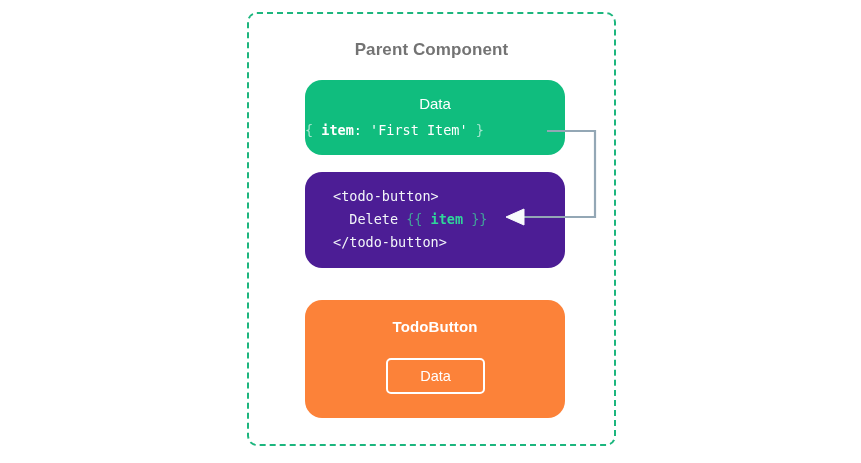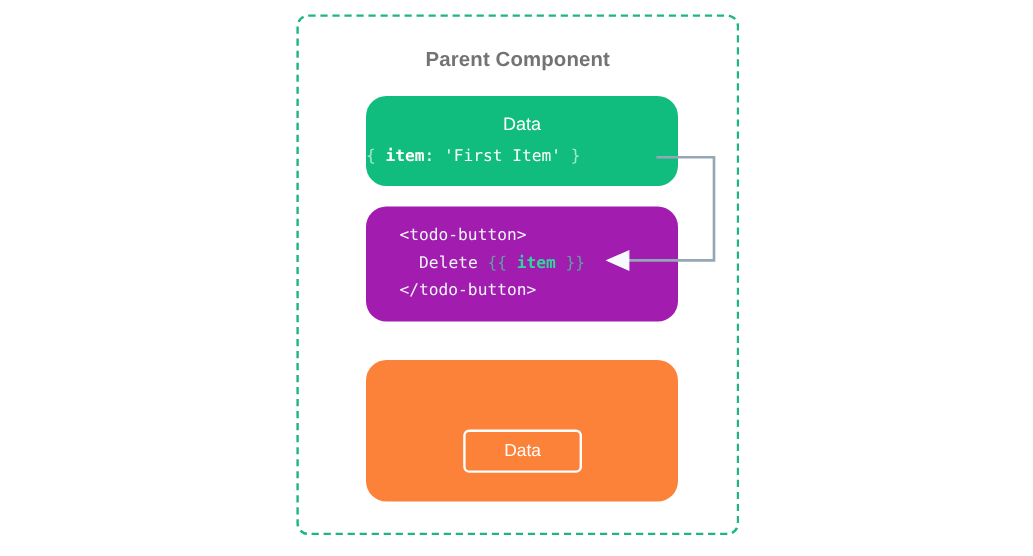--- a/index.html
+++ b/index.html
@@ -88,21 +88,21 @@
     font-weight: bold;
     color: #ffffff;
   }
 
   
   .code-card {
     left: 305px;
     top: 172px;
     width: 260px;
     height: 96px;
-    background: #a21caf;
+    background: #4c1d95;
   }
   .code-lines {
     position: absolute;
     left: 28px;
     top: 13px;
     font-family: "DejaVu Sans Mono", "Liberation Mono", monospace;
     font-size: 13.5px;
     line-height: 23px;
     color: #f2f6f9;
     white-space: pre;
@@ -174,20 +174,21 @@
     <div class="data-card-code"><span class="brace-dim">{ </span><span class="key-bold">item</span><span>: </span><span>'First Item'</span><span class="brace-dim"> }</span></div>
   </div>
 
   <div class="card code-card">
     <div class="code-lines"><span>&lt;todo-button&gt;</span>
 <span>  </span><span>Delete </span><span class="mustache-dim">{{ </span><span class="mustache-var">item</span><span class="mustache-dim"> }}</span>
 <span>&lt;/todo-button&gt;</span></div>
   </div>
 
   <div class="card todo-card">
+    <div class="todo-card-title">TodoButton</div>
     <div class="todo-inner-button">
       <span>Data</span>
     </div>
   </div>
 
   <svg class="connector-svg" viewBox="0 0 861 463" width="861" height="463">
     <polyline points="547,131 595,131 595,217 521,217" fill="none" stroke="#93a7b5" stroke-width="2.2"></polyline>
     <polygon points="506,217 524,209 524,225" fill="#f7fafc" stroke="#f7fafc" stroke-width="1"></polygon>
   </svg>
 

